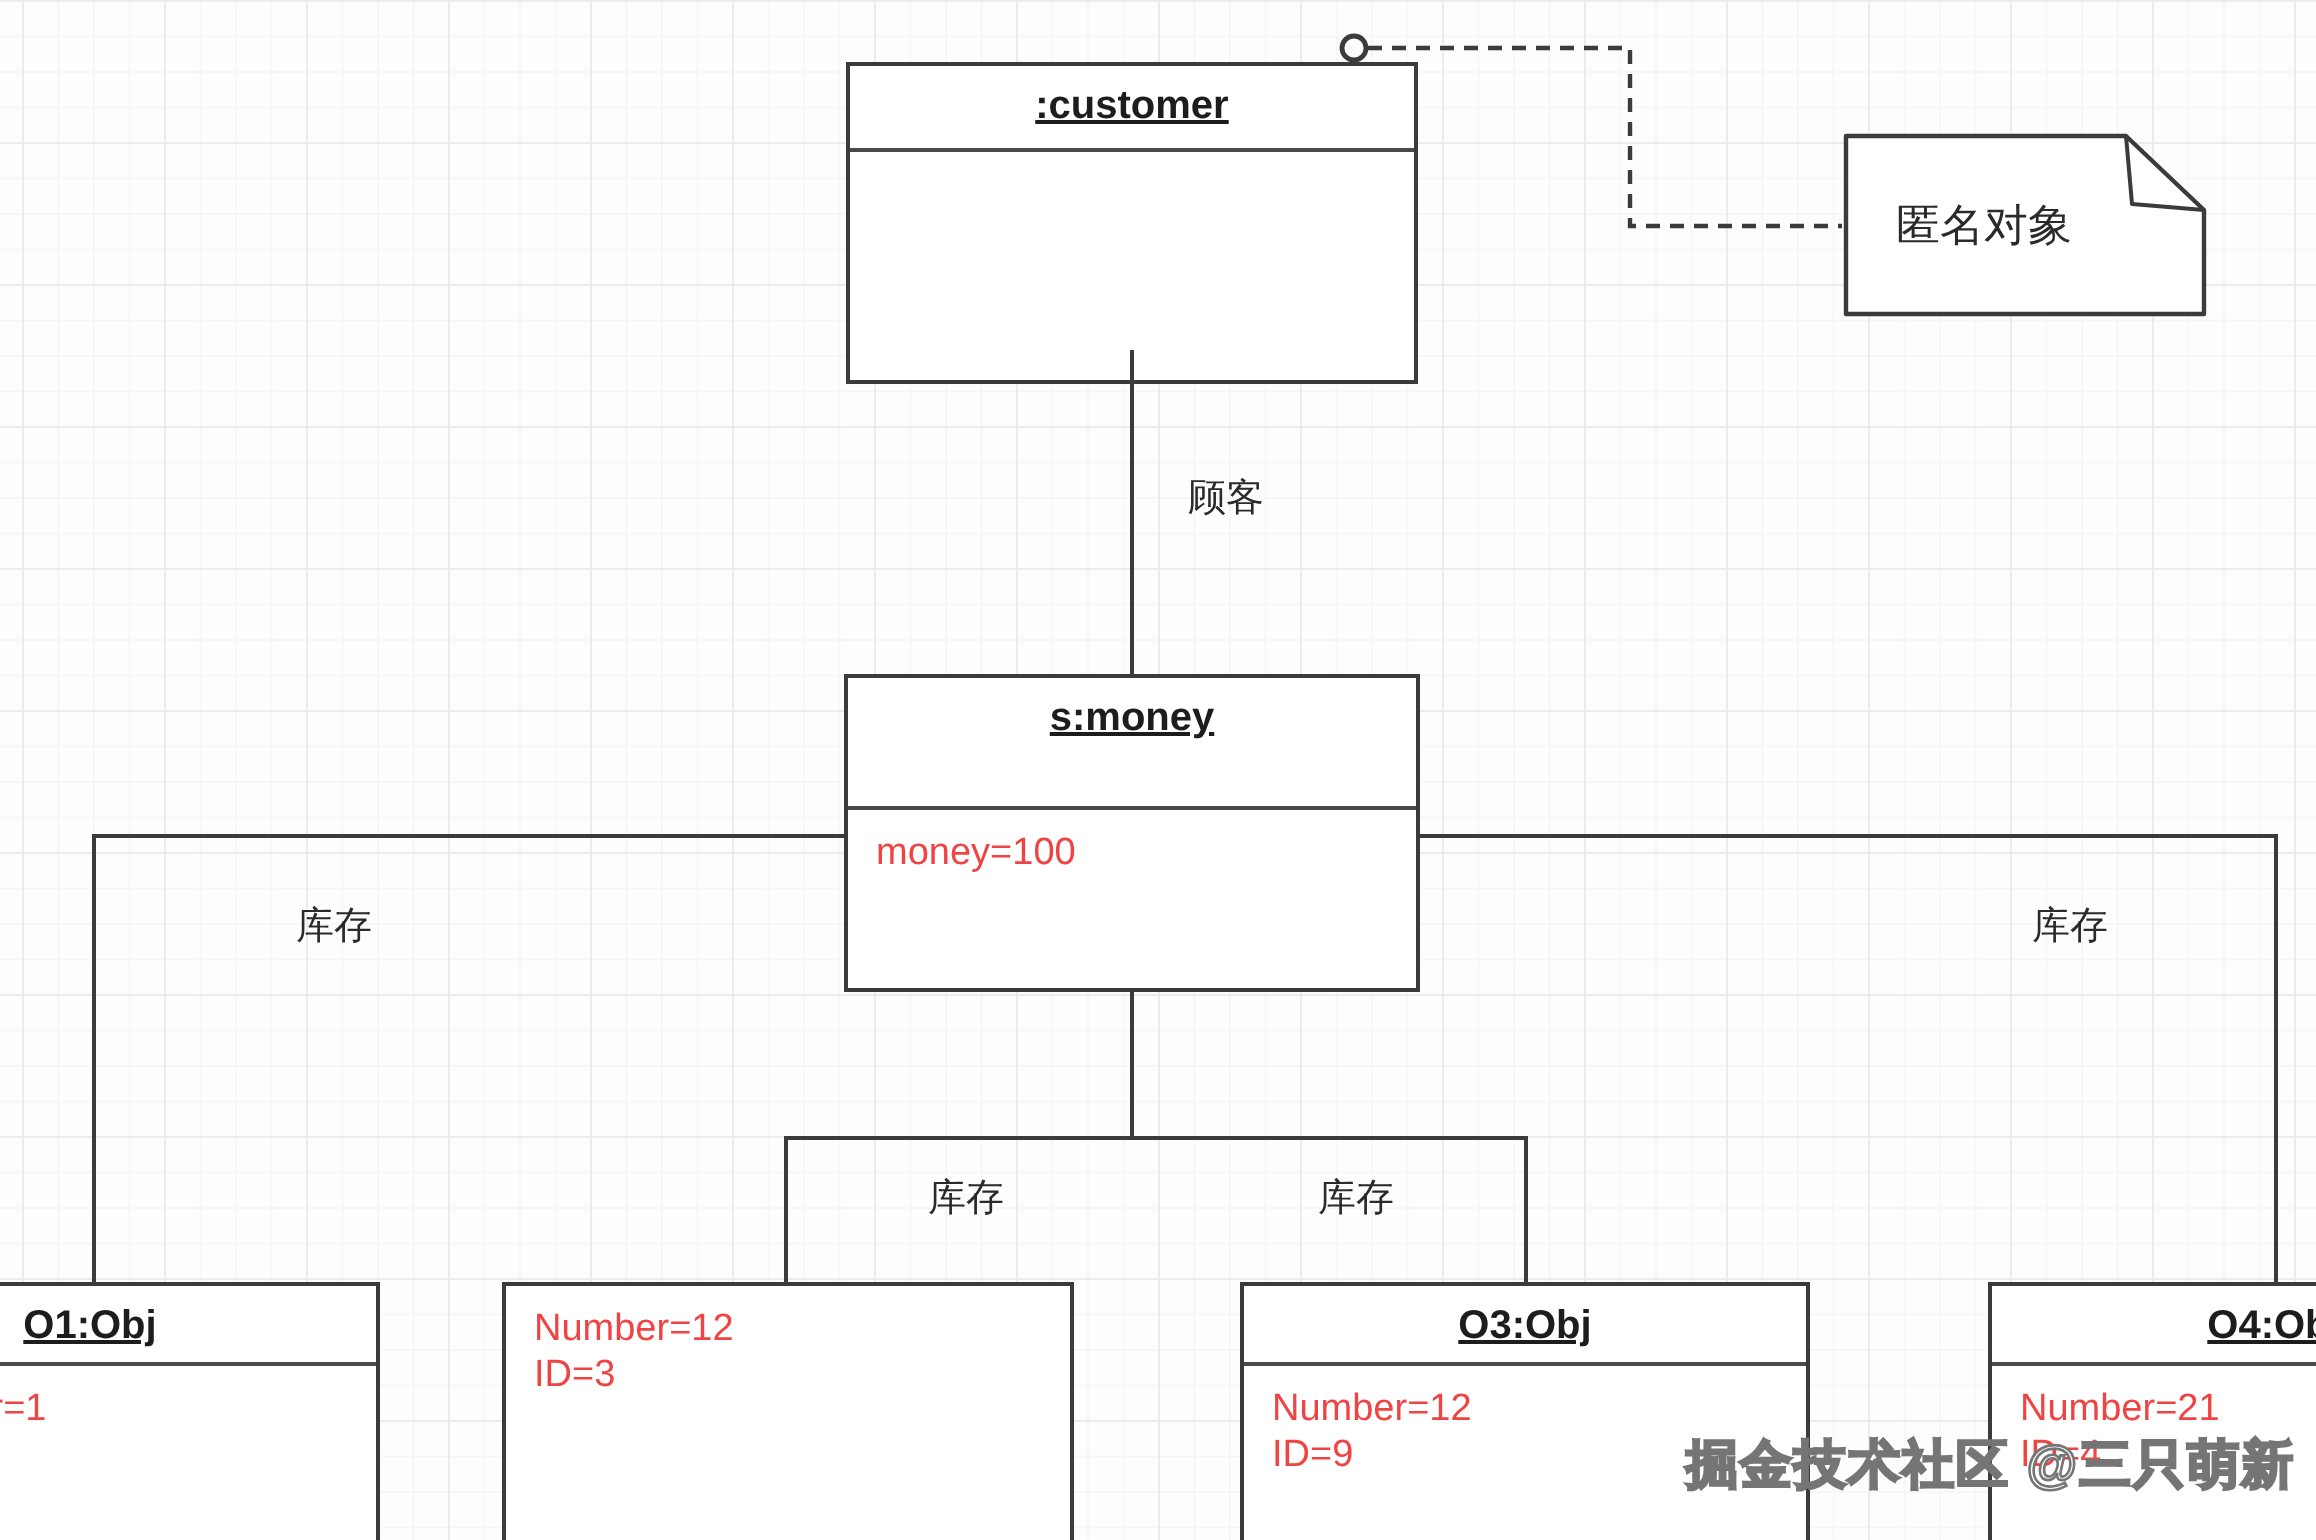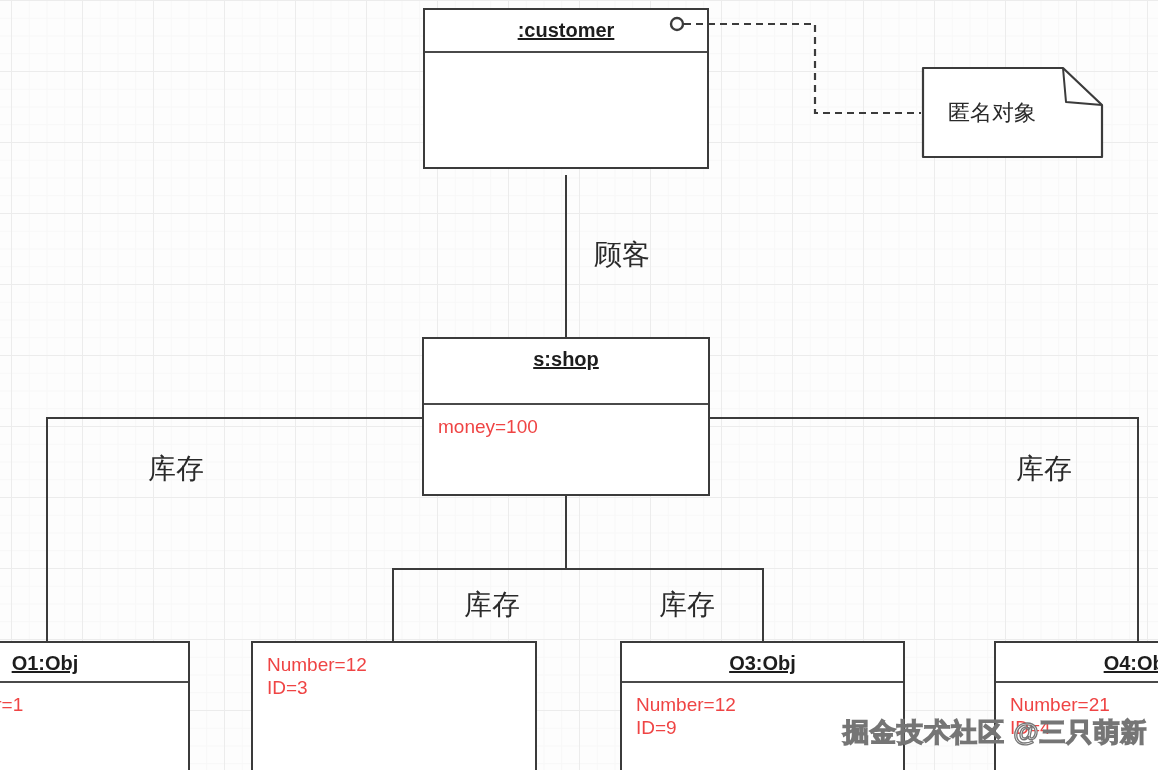--- a/index.html
+++ b/index.html
@@ -37,37 +37,37 @@
     overflow:visible;
   }
   .obj-body{
     font-size:19px;
     line-height:23px;
     color:#ef4444;
     padding:10px 14px;
   }
   .attr-line{white-space:nowrap;}
   
-  #box-customer{left:423px;top:8px;width:286px;height:161px;}
+  #box-customer{left:423px;top:31px;width:286px;height:161px;}
   #box-customer .obj-title{height:33px;}
   #box-shop{left:422px;top:337px;width:288px;height:159px;}
   #box-shop .obj-title{height:56px;}
   .bottom-box{top:641px;height:175px;}
   .bottom-box .obj-title{height:30px;}
   #box-o1{left:-100px;width:290px;}
   #box-o1 .obj-body{padding-left:32px;}
   #box-o2{left:251px;width:286px;}
   #box-o3{left:620px;width:285px;}
   #box-o4{left:994px;width:286px;}
   
   #wires{position:absolute;left:0;top:0;z-index:2;pointer-events:none;}
   
   .edge-label{
     position:absolute;
-    font-size:28px;
+    font-size:19px;
     color:#2a2a2a;
     white-space:nowrap;
     z-index:3;
   }
   #lbl-customer-shop{left:594px;top:236px;}
   #lbl-left{left:148px;top:450px;}
   #lbl-right{left:1016px;top:450px;}
   #lbl-mid-left{left:464px;top:586px;}
   #lbl-mid-right{left:659px;top:586px;}
   
@@ -89,21 +89,21 @@
 <body>
 
 <div id="canvas">
 
   <div class="obj-box" id="box-customer">
     <div class="obj-title">:customer</div>
     <div class="obj-body"></div>
   </div>
 
   <div class="obj-box" id="box-shop">
-    <div class="obj-title">s:shop</div>
+    <div class="obj-title">s:money</div>
     <div class="obj-body">
       <div class="attr-line">money=100</div>
     </div>
   </div>
 
   <div class="obj-box bottom-box" id="box-o1">
     <div class="obj-title">O1:Obj</div>
     <div class="obj-body">
       <div class="attr-line">Number=1</div>
     </div>

